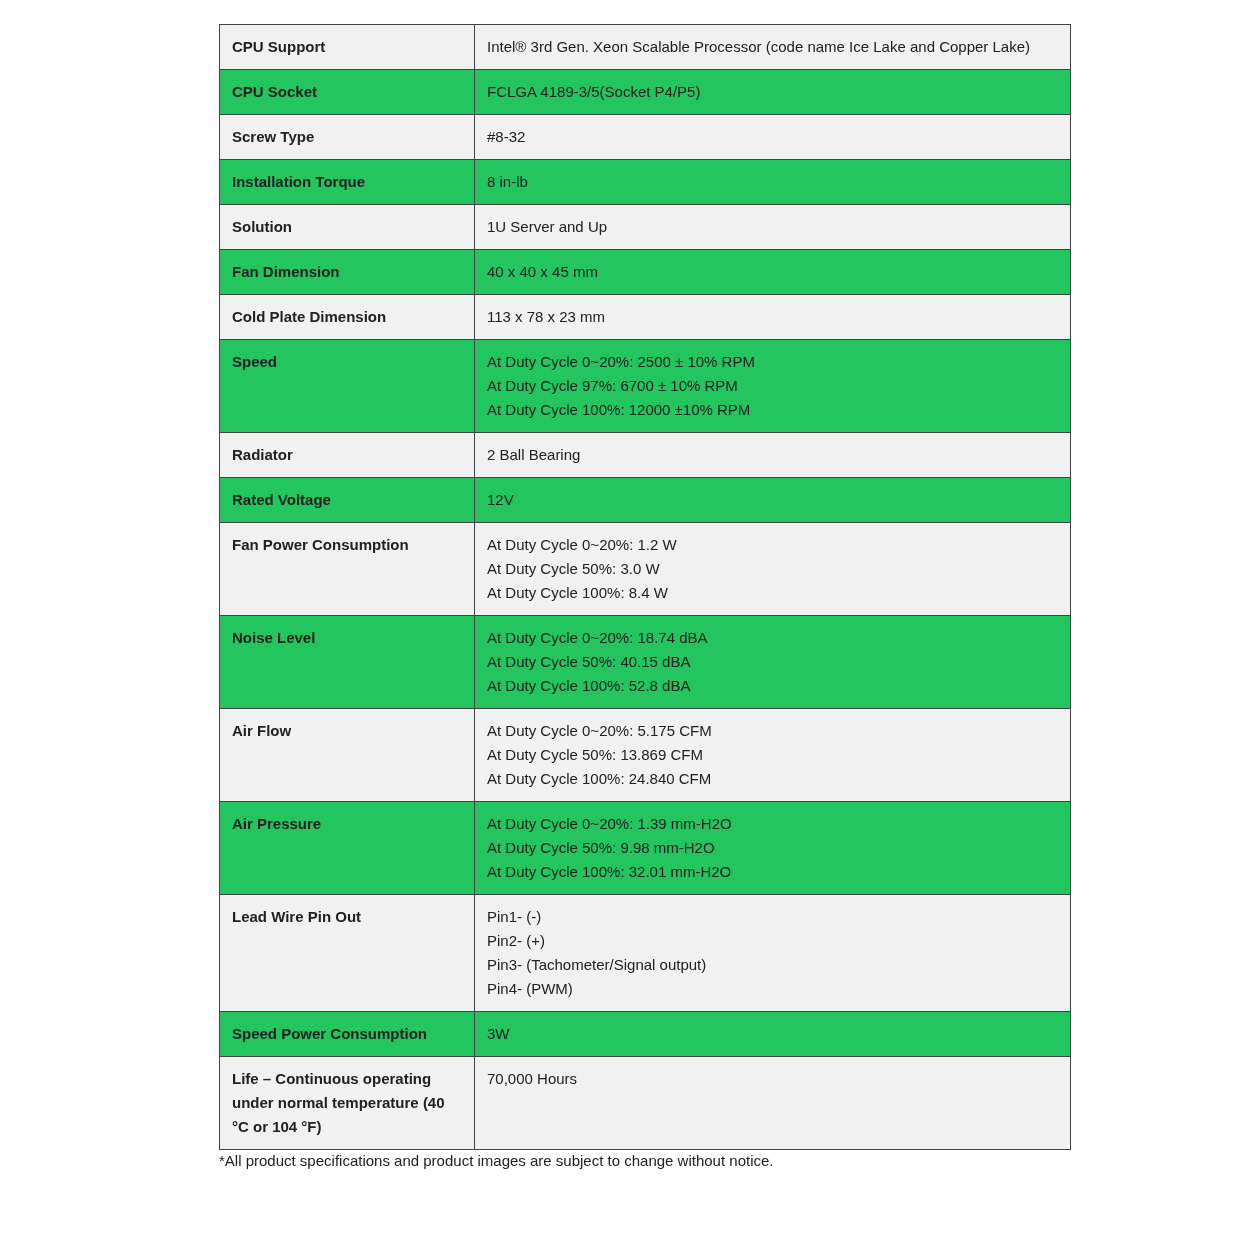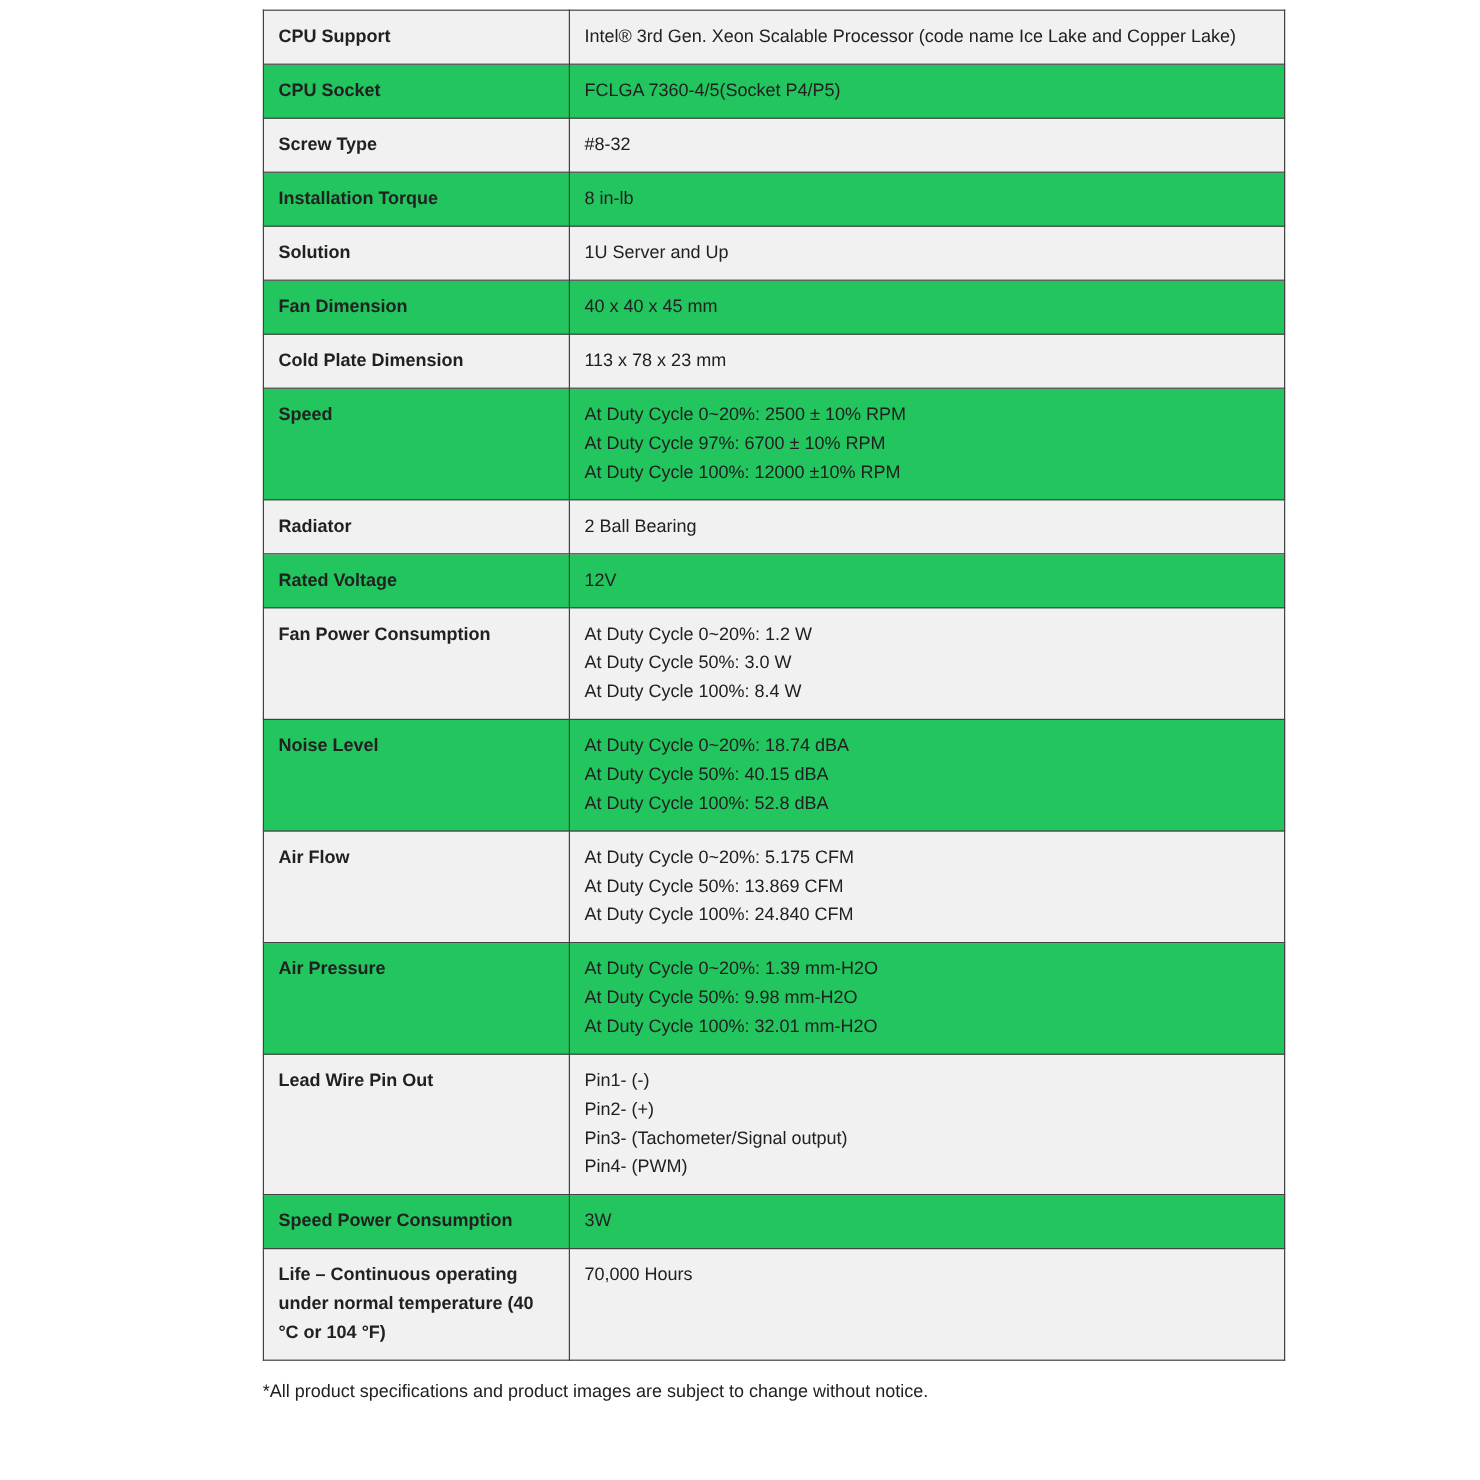--- a/index.html
+++ b/index.html
@@ -6,21 +6,21 @@
   html, body {
     margin: 0;
     padding: 0;
     background: #ffffff;
     font-family: "Liberation Sans", sans-serif;
     color: #212121;
   }
   .page {
     width: 1233px;
     min-height: 1233px;
-    padding-top: 8px;
+    padding-top: 24px;
   }
   table.spec-table {
     border-collapse: collapse;
     margin-left: 219px;
     width: 796px;
     table-layout: fixed;
   }
   table.spec-table td {
     border: 1px solid #424242;
     font-size: 15px;
@@ -35,21 +35,21 @@
   }
   td.value-cell {
     width: 596px;
     font-weight: normal;
   }
   tbody tr:nth-child(odd) td {
     background: #f1f1f1;
   }
   .value-line { white-space: normal; }
   .footnote {
-    margin: 15px 0 0 219px;
+    margin: 0 0 0 219px;
     font-size: 15px;
     line-height: 21px;
     color: #212121;
   }
 </style>
 </head>
 <body>
 
 <div class="page">
   <table class="spec-table">
@@ -58,21 +58,21 @@
       <tr>
         <td class="label-cell">CPU Support</td>
         <td class="value-cell">
           <div class="value-line">Intel® 3rd Gen. Xeon Scalable Processor (code name Ice Lake and Copper Lake)</div>
         </td>
       </tr>
 
       <tr>
         <td class="label-cell">CPU Socket</td>
         <td class="value-cell">
-          <div class="value-line">FCLGA 7360-4/5(Socket P4/P5)</div>
+          <div class="value-line">FCLGA 4189-3/5(Socket P4/P5)</div>
         </td>
       </tr>
 
       <tr>
         <td class="label-cell">Screw Type</td>
         <td class="value-cell">
           <div class="value-line">#8-32</div>
         </td>
       </tr>
 

